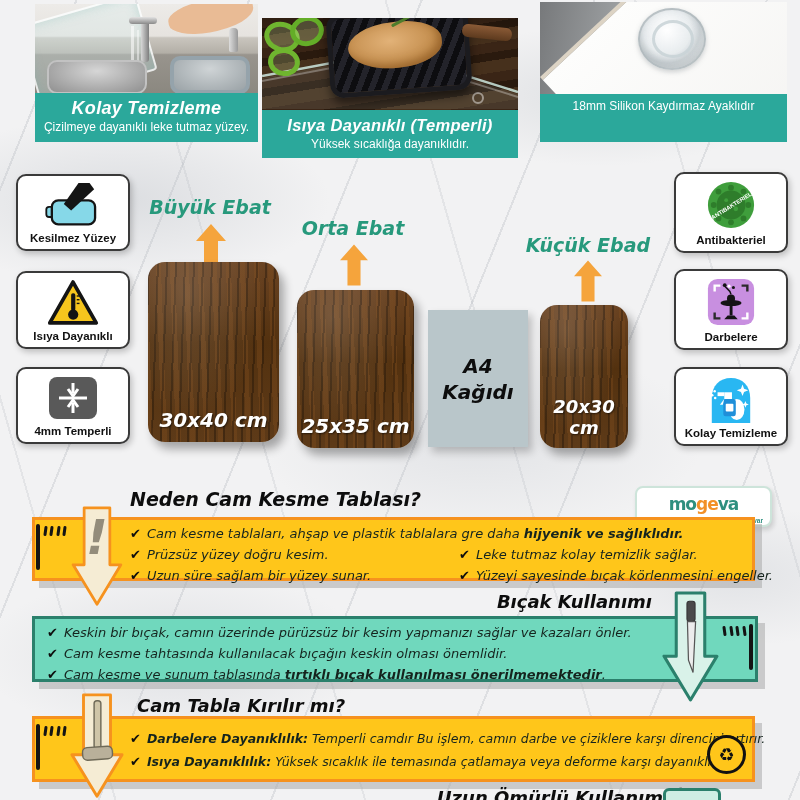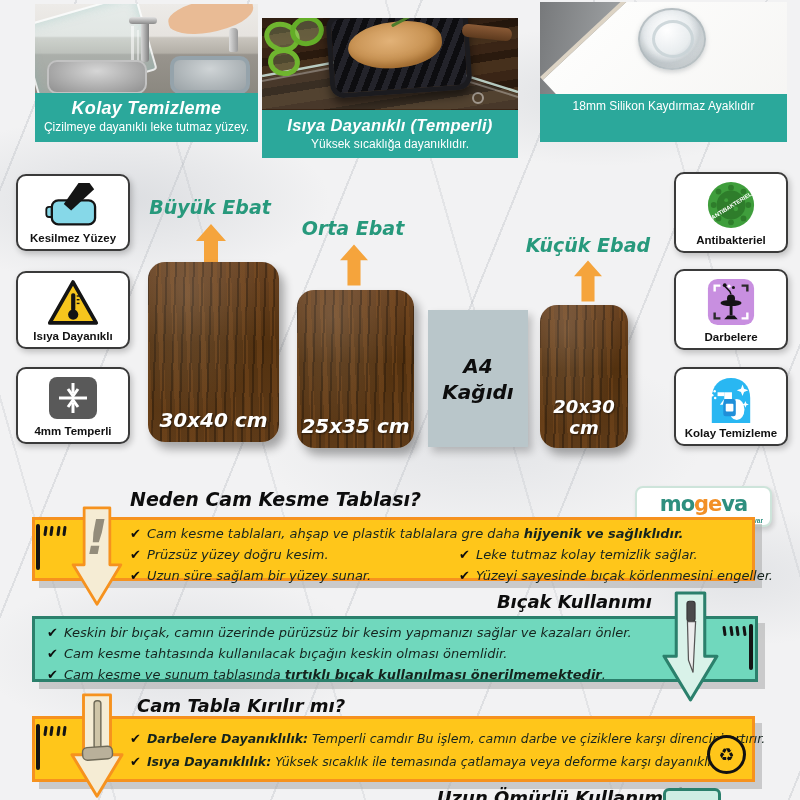--- a/index.html
+++ b/index.html
@@ -55,21 +55,21 @@
   .ticks{position:absolute;display:flex;gap:4px;align-items:flex-start;}
   .tick-bar{width:3.5px;height:46px;background:#141414;border-radius:2px;}
   .tick-s{width:2.5px;height:10px;background:#141414;border-radius:2px;margin-top:2px;transform:rotate(8deg);}
   .ticks.mirror .tick-s{transform:rotate(-8deg);}
   .down-arrow{position:absolute;}
   .recycle{position:absolute;width:33px;height:33px;border:3px solid #111;border-radius:50%;
     display:flex;align-items:center;justify-content:center;font-size:18px;color:#111;background:#ffc61a;}
   
   .logo{position:absolute;left:635px;top:486px;width:133px;height:37px;background:#fff;
     border:2px solid #cde4da;border-radius:8px;box-shadow:2px 3px 5px rgba(0,0,0,.15);text-align:center;}
-  .logo-text{font-family:"DejaVu Sans",sans-serif;font-weight:bold;font-size:21px;letter-spacing:-1px;line-height:32px;}
+  .logo-text{font-family:"DejaVu Sans",sans-serif;font-weight:bold;font-size:17px;letter-spacing:-1px;line-height:32px;}
   .lg-teal{color:#2e8f7f;} .lg-orange{color:#f29027;}
   .logo-tag{position:absolute;right:7px;bottom:1px;font-size:6.5px;font-weight:bold;letter-spacing:0;}
   .lt-gray{color:#9aa0a6;}
 </style>
 </head>
 <body>
 
 <div id="canvas">
 
   <div class="card-top" style="left:35px;top:4px;width:223px;height:138px;">

